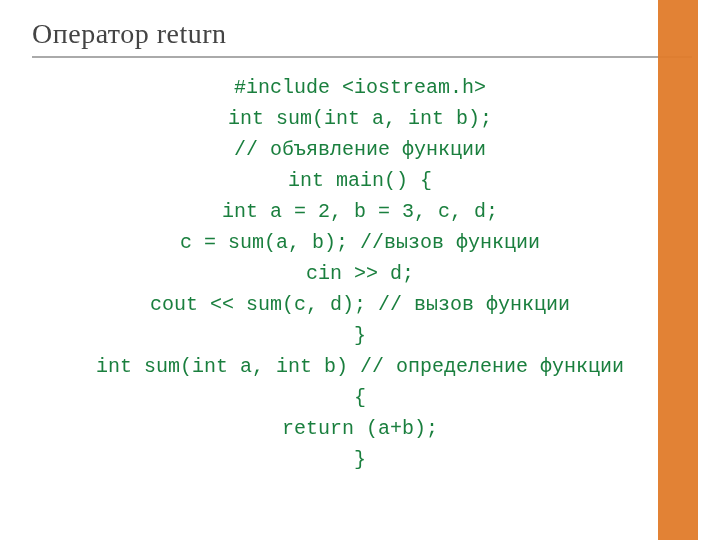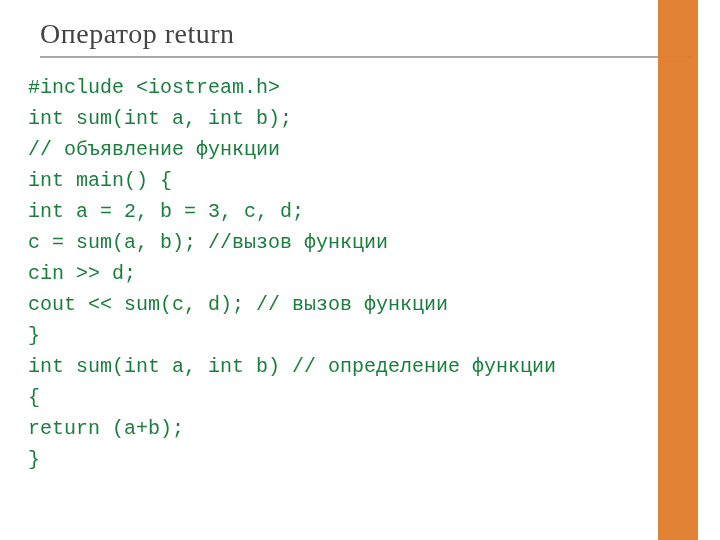--- a/index.html
+++ b/index.html
@@ -17,31 +17,32 @@
     width: 720px;
     height: 540px;
     box-sizing: border-box;
     padding: 18px 28px 18px 28px;
   }
   .slide-title {
     font-family: Georgia, "Times New Roman", serif;
     font-size: 28px;
     font-weight: 400;
     color: #444;
-    margin: 0 0 14px 12px;
+    margin: 0 0 14px 4px;
     padding-bottom: 6px;
     border-bottom: 2px solid #aaa;
     letter-spacing: 0.5px;
   }
   .code-block {
     font-family: "Courier New", monospace;
     font-size: 20px;
     line-height: 1.55;
     white-space: pre;
     color: #1a7f3e;
+    text-align: center;
   }
   .side-stripe {
     position: absolute;
     top: 0;
     right: 22px;
     width: 40px;
     height: 100%;
     background: #e07b2a;
     opacity: 0.95;
   }

